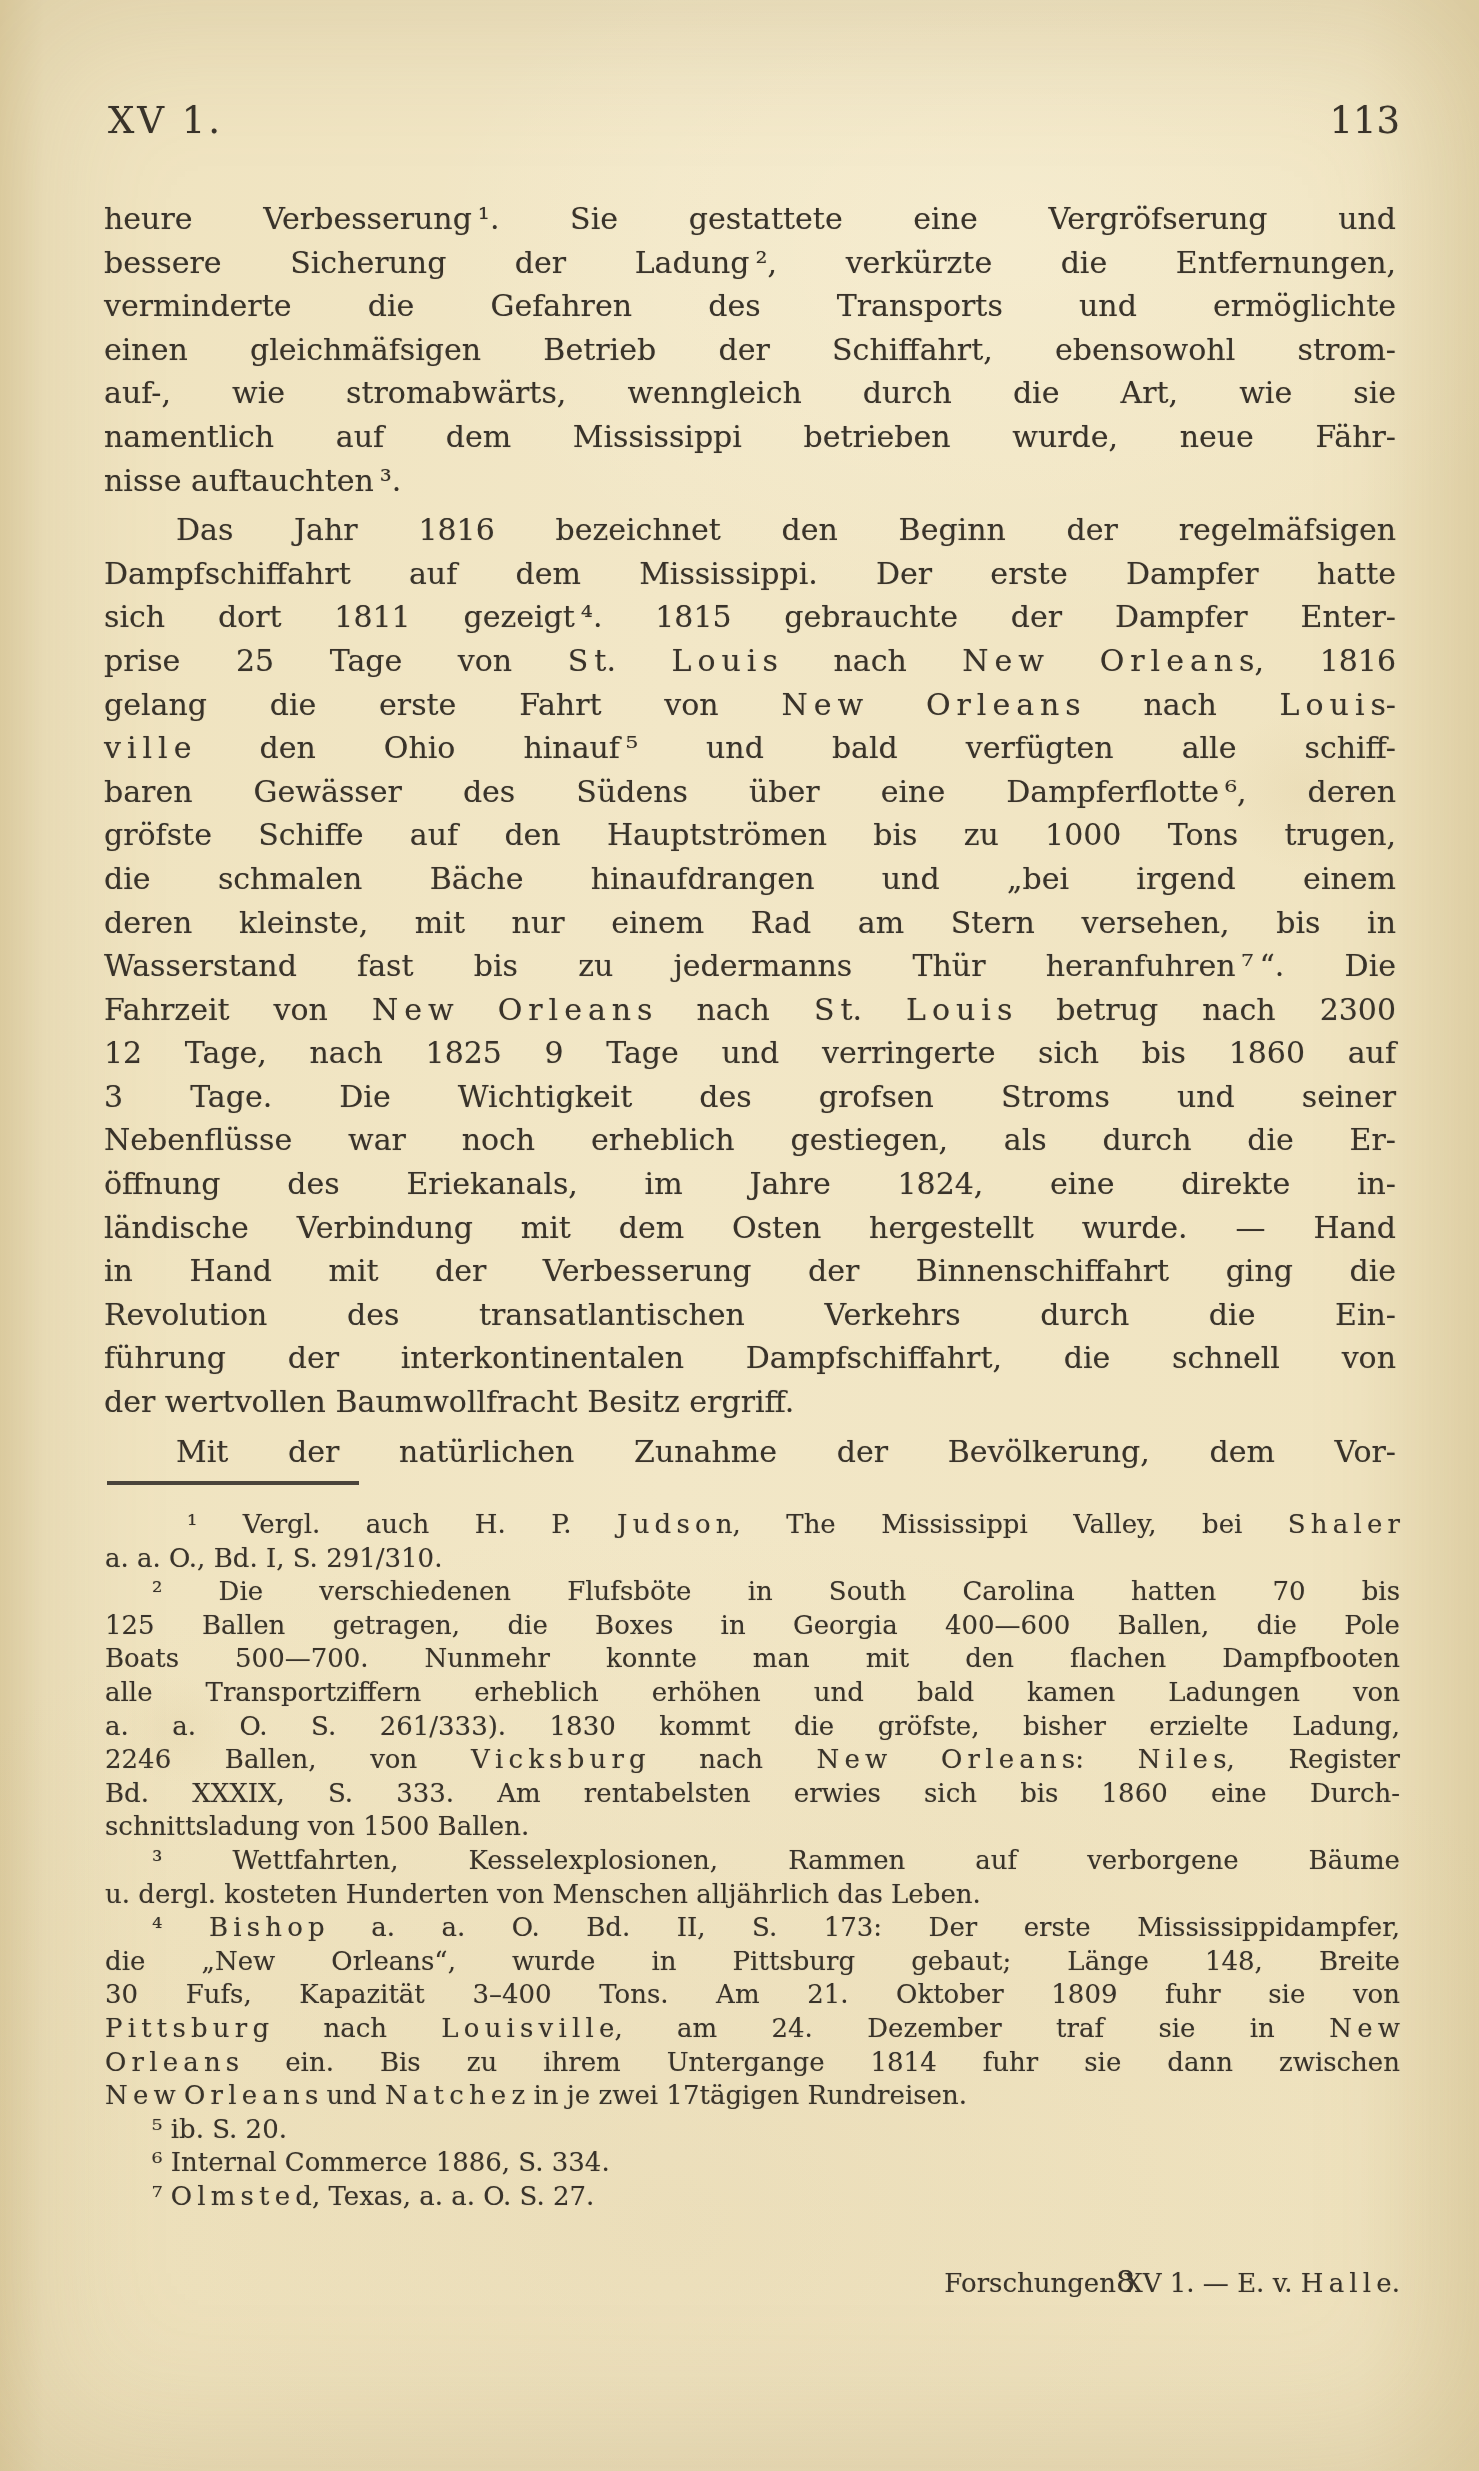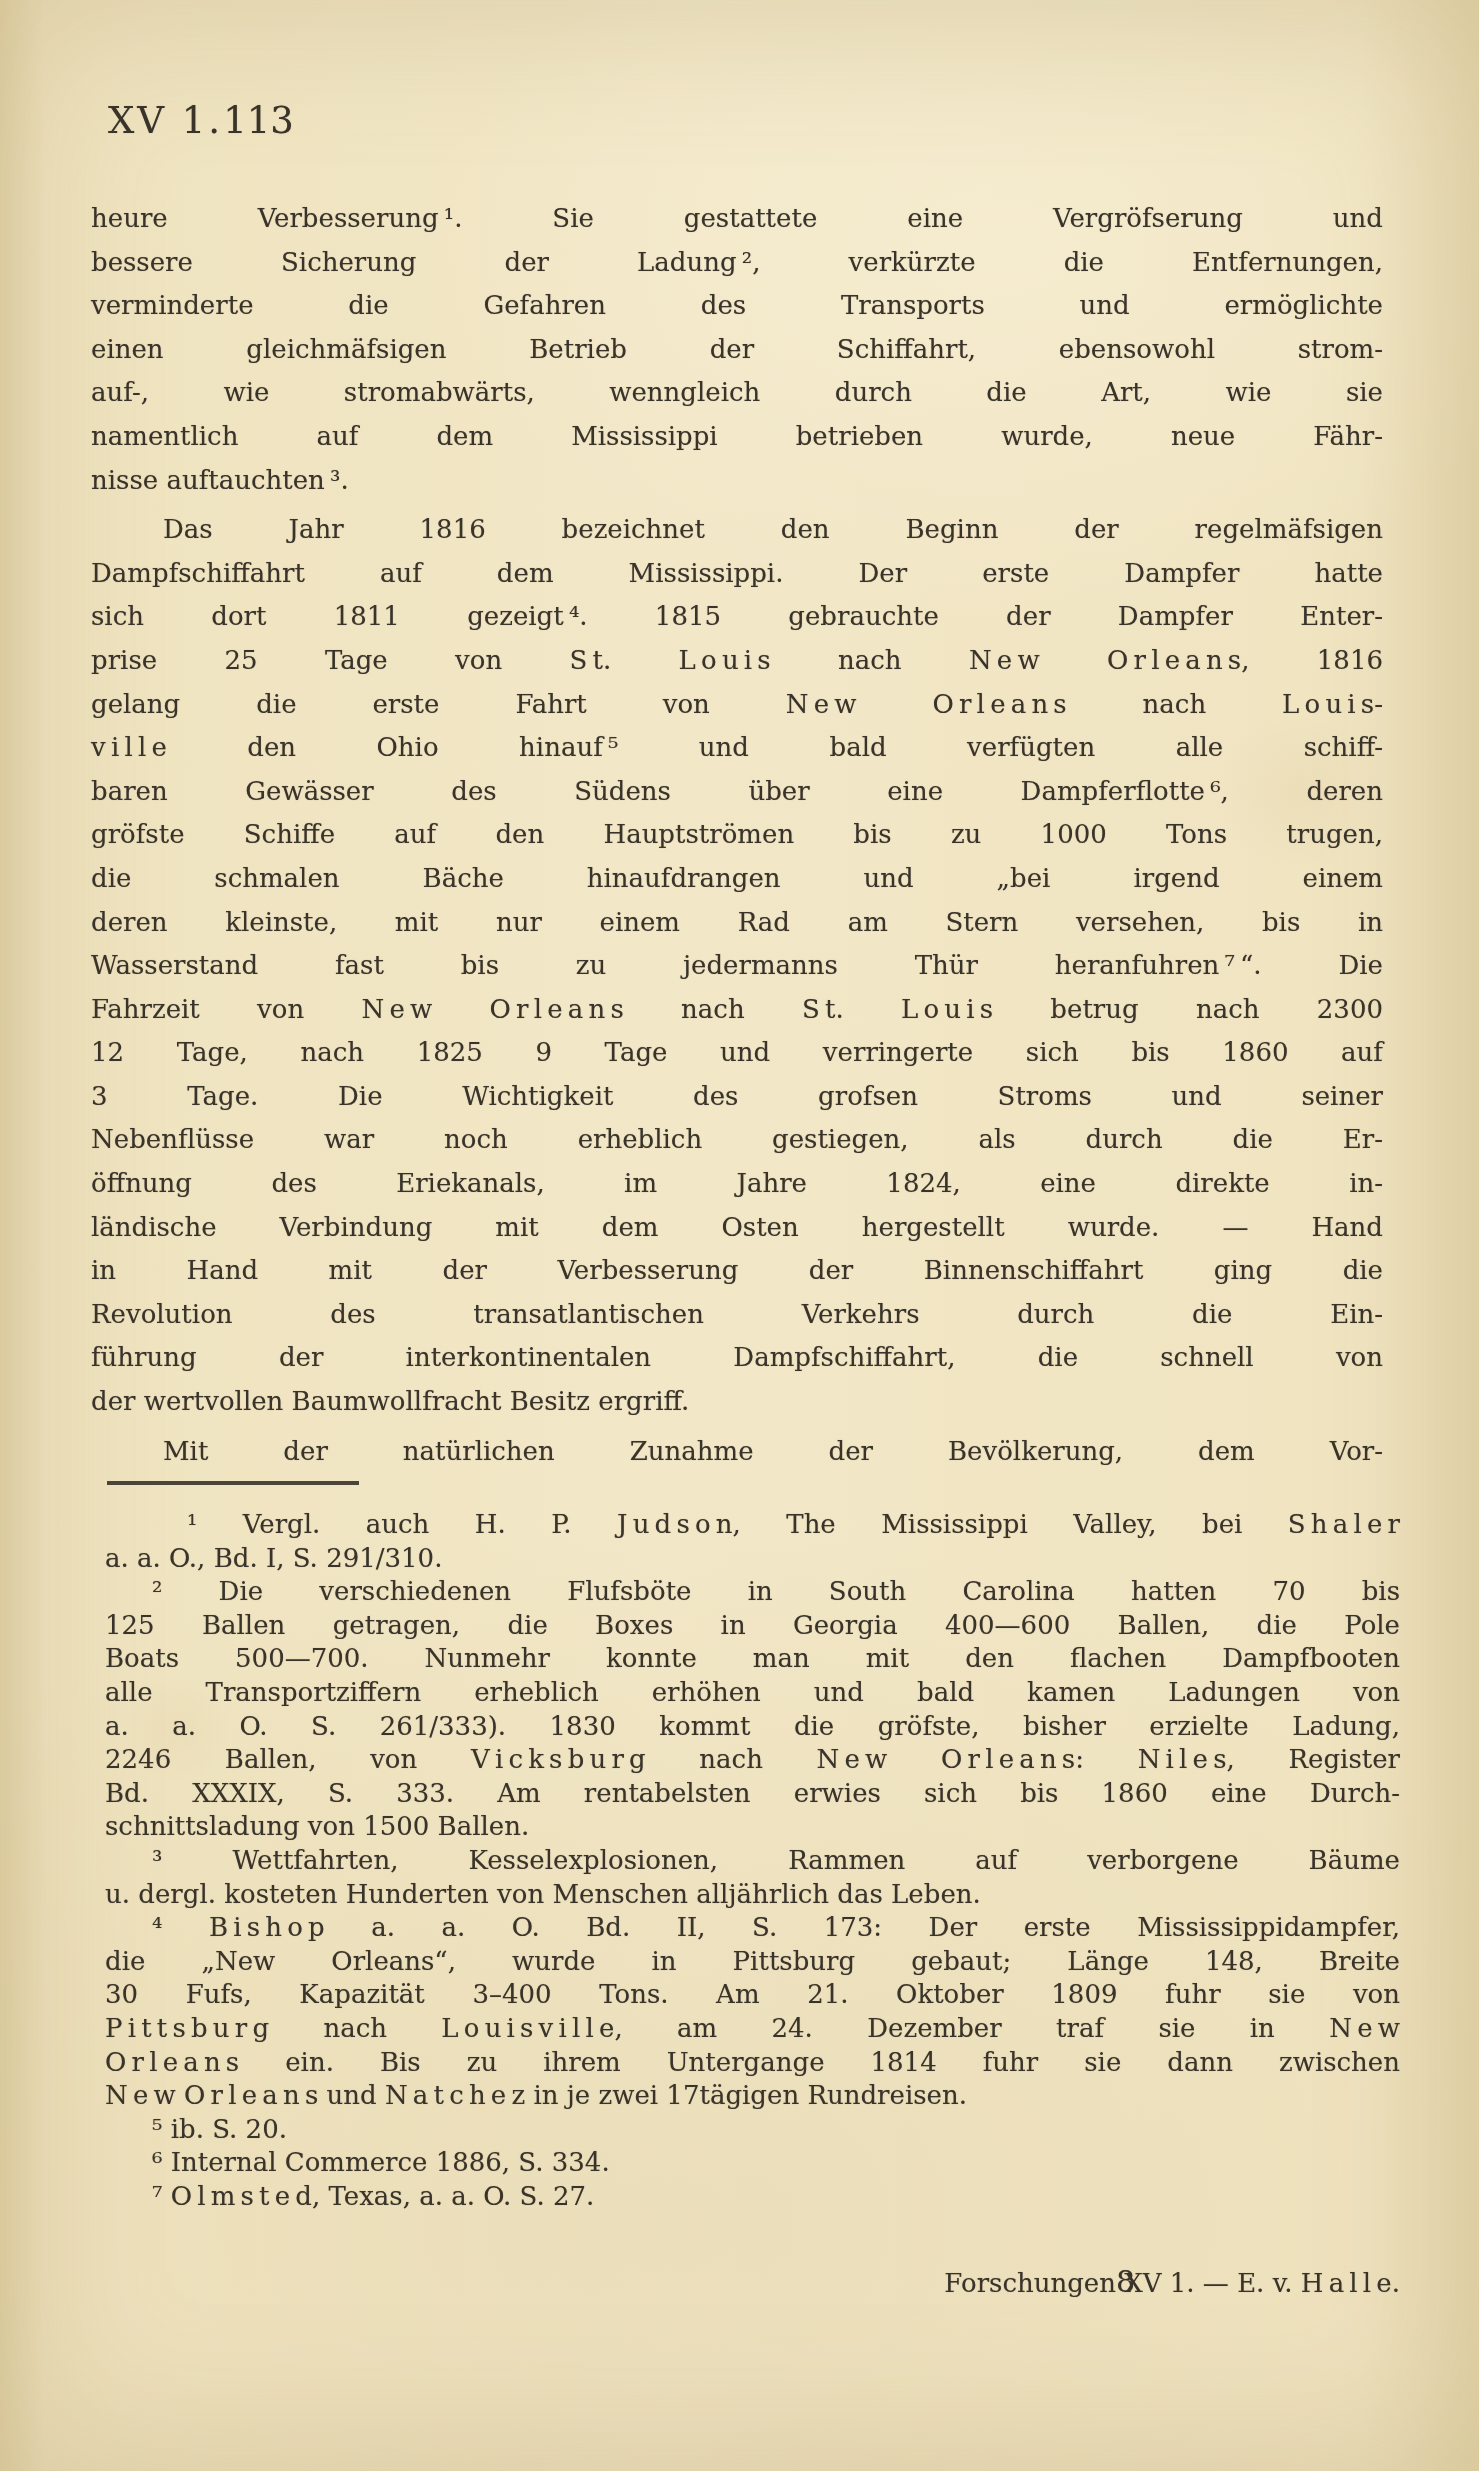--- a/index.html
+++ b/index.html
@@ -17,28 +17,28 @@
       radial-gradient(circle 90px at 88% 32%, rgba(200,175,120,0.12), rgba(200,175,120,0) 90%),
       radial-gradient(circle 60px at 12% 70%, rgba(200,175,120,0.10), rgba(200,175,120,0) 90%),
       linear-gradient(90deg,#e5d6ac 0,#efe3bf 3%,#f2e7c7 45%,#f0e4c1 92%,#e9dbb2 100%),
       #f0e4c2;
     box-shadow: inset 0 0 140px 30px rgba(150,124,68,0.20);
   }
   .ink{ text-shadow:0 0 1px rgba(57,51,42,0.35); }
 
   .header{
     position:absolute; left:108px; top:102px; width:1292px;
-    display:flex; 
+    display:flex; justify-content:space-between;
     font-size:37px; line-height:1;
   }
   .header .sig{ letter-spacing:3px; }
 
   .main-text{
-    position:absolute; left:91px; top:197px; width:1292px;
-    font-size:26px; line-height:43.6px;
+    position:absolute; left:104px; top:197px; width:1292px;
+    font-size:30px; line-height:43.6px;
   }
   .para + .para{ margin-top:6px; }
   .line{ text-align:justify; text-align-last:justify; white-space:normal; }
   .line.no-j{ text-align-last:left; }
   .line.ind{ text-indent:72px; }
 
   .fnrule{
     position:absolute; left:107px; top:1481px; width:252px; height:0;
     border-top:4px solid #4a443b;
   }

